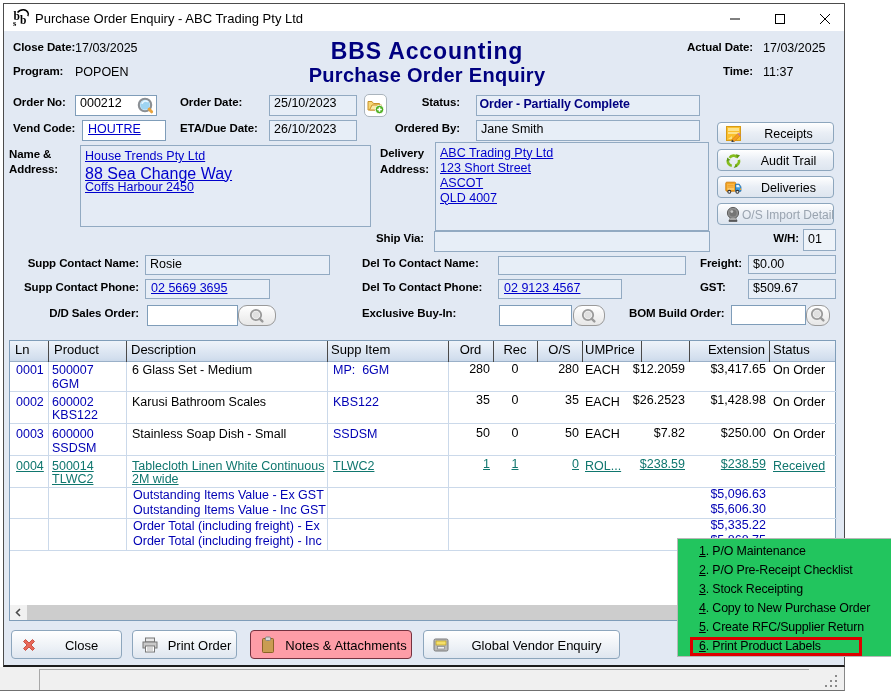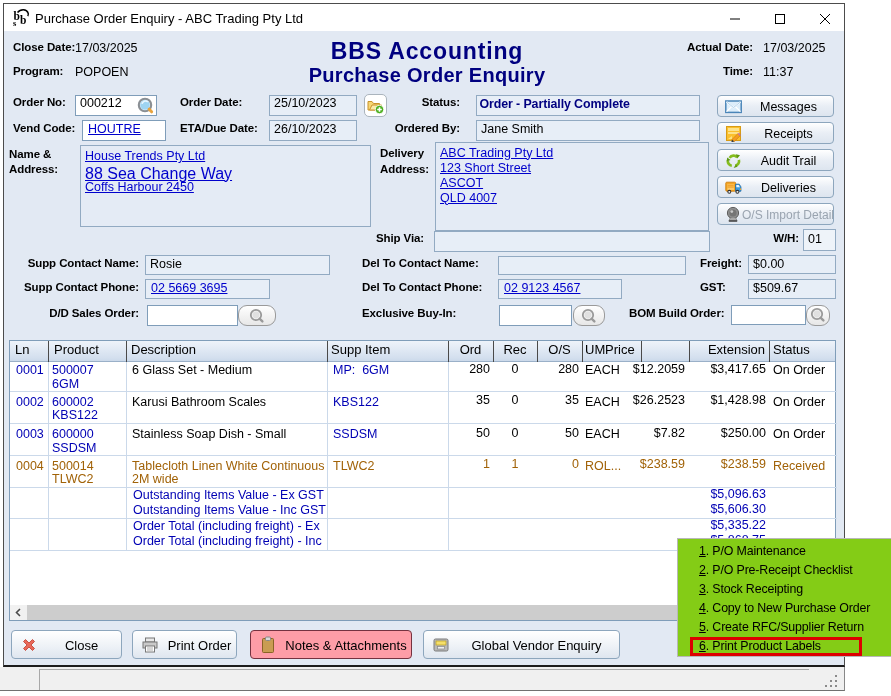--- a/index.html
+++ b/index.html
@@ -27,29 +27,29 @@
 .bbtn .bt { position:absolute; left:30px; right:0; top:7px; text-align:center; }
 
 #grid { position:absolute; left:5px; top:336px; width:827px; height:281px; background:#fff; border:1px solid #7f9db9; }
 #ghead { position:absolute; left:0; top:0; width:100%; height:21px; background:linear-gradient(#eef3fa,#d3dfee 85%,#cbd9ea); border-bottom:1px solid #9ab0c8; }
 .gh { position:absolute; top:1px; font-size:13px; color:#000; white-space:nowrap; }
 .gsep { position:absolute; top:0; width:1px; height:21px; background:#4a4a4a; }
 .rsep { position:absolute; left:0; width:827px; height:1px; background:#cbd9ea; }
 .vsep { position:absolute; top:21px; width:1px; background:#cbd9ea; }
 .gc { position:absolute; font-size:12.5px; line-height:13.7px; white-space:nowrap; color:#000; }
 .gnavy { color:#0000b4; }
-.gred { color:#a16207; }
+.gred { color:#0f766e;text-decoration:underline; }
 
 #hscroll { position:absolute; left:0px; bottom:0px; width:825px; height:15px; background:#f0f0f0; }
 #hthumb { position:absolute; left:17px; top:0; right:0; height:15px; background:#cdcdcd; }
 
 #strip { position:absolute; left:0; top:667px; width:845px; height:24px; background:#f0f0f0; border-right:1px solid #888; border-bottom:1px solid #707070; }
 #strip .panel { position:absolute; left:39px; top:2px; width:770px; height:21px; border-top:1px solid #a8a8a8; border-left:1px solid #a8a8a8; background:#f0f0f0; }
 
-#menu { position:absolute; left:677px; top:538px; width:214px; height:119px; background:#84cc16; border:1px solid #b8b8b8; border-right:none; }
+#menu { position:absolute; left:677px; top:538px; width:214px; height:119px; background:#22c55e; border:1px solid #b8b8b8; border-right:none; }
 .mi { position:absolute; left:0; width:100%; height:19px; font-size:12.4px; letter-spacing:-0.15px; color:#000; padding-left:21px; line-height:19px; white-space:nowrap; }
 #redrect { position:absolute; left:690px; top:637px; width:172px; height:19px; border:3px solid #dd0000; }
 </style>
 </head>
 <body>
 <div id="win">
   <div id="titlebar">
     <svg class="abs" style="left:9px;top:4px" width="19" height="19" viewBox="0 0 19 19">
       <text x="0.5" y="12" font-family="Liberation Serif" font-weight="bold" font-size="11.5">b</text>
       <text x="0" y="18" font-family="Liberation Serif" font-weight="bold" font-size="8.5">s</text>
@@ -106,29 +106,20 @@
   <div class="lb" style="left:9px;top:118.3px">Vend Code:</div>
   <div class="wfld" style="left:78px;top:116px;width:84px;height:21px"></div>
   <div class="tx lnk" style="left:84px;top:118.3px">HOUTRE</div>
   <div class="lb" style="left:176px;top:118.3px">ETA/Due Date:</div>
   <div class="fld" style="left:265px;top:116px;width:88px;height:21px"></div>
   <div class="tx" style="left:270px;top:118.3px">26/10/2023</div>
   <div class="lb rlb" style="left:376px;top:118.3px;width:80px">Ordered By:</div>
   <div class="fld" style="left:472px;top:116px;width:224px;height:21px"></div>
   <div class="tx" style="left:477px;top:118.3px">Jane Smith</div>
 
-  <div class="sbtn" style="top:91px">
-      <span class="bt">Messages</span>
-    <svg class="ic" width="17" height="17" viewBox="0 0 17 17">
-        <rect x="0.8" y="3" width="15.4" height="11.4" fill="#ddeefb" stroke="#4a85b8" stroke-width="1.5"></rect>
-        <path d="M1.5 3.8 L8.5 9.5 L15.5 3.8" fill="none" stroke="#fff" stroke-width="1.6"></path>
-        <path d="M1.5 13.6 L6.5 8.8 M15.5 13.6 L10.5 8.8" stroke="#fff" stroke-width="1.3"></path>
-        <path d="M1.5 3.8 L8.5 9.5 L15.5 3.8" fill="none" stroke="#9ec6e4" stroke-width="0.8"></path>
-      </svg>
-    </div>
   <div class="sbtn" style="top:118px">
       <span class="bt">Receipts</span>
     <svg class="ic" width="17" height="17" viewBox="0 0 17 17">
         <rect x="1.5" y="1.5" width="14" height="14" fill="#fbc02d" stroke="#d79b16" stroke-width="1"></rect>
         <rect x="3" y="3" width="11" height="3" fill="#fde289"></rect>
         <rect x="3" y="7" width="11" height="2" fill="#fde289"></rect>
         <path d="M3 14 h4 v-3 Z" fill="#fde289"></path>
         <path d="M7 14.5 L12.8 8.7 L15 10.9 L9.2 16.7 Z" fill="#f59d21" stroke="#c87b10" stroke-width="0.6"></path>
         <path d="M12.8 8.7 A1.6 1.6 0 0 1 15 10.9" fill="#c77ecb" stroke="#a75bab" stroke-width="0.5"></path>
         <path d="M7 14.5 L9.2 16.7 L6.3 17.2 Z" fill="#3c3c3c"></path>

